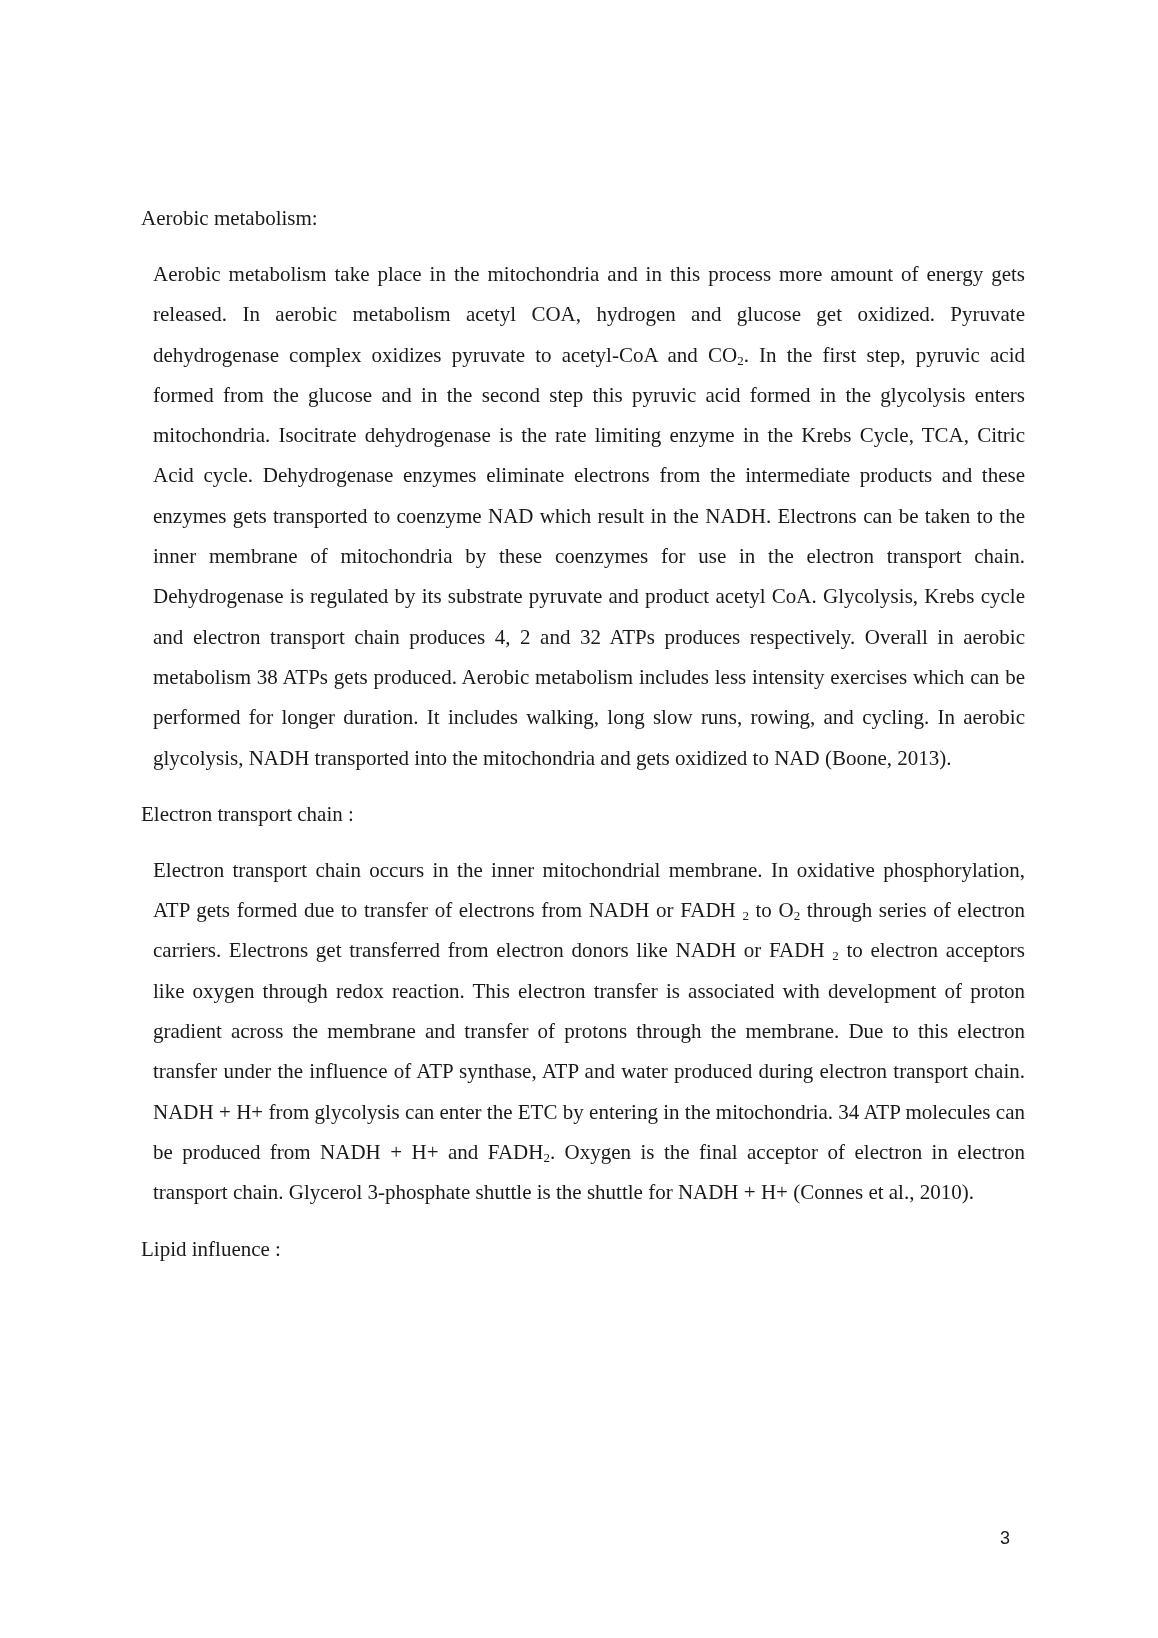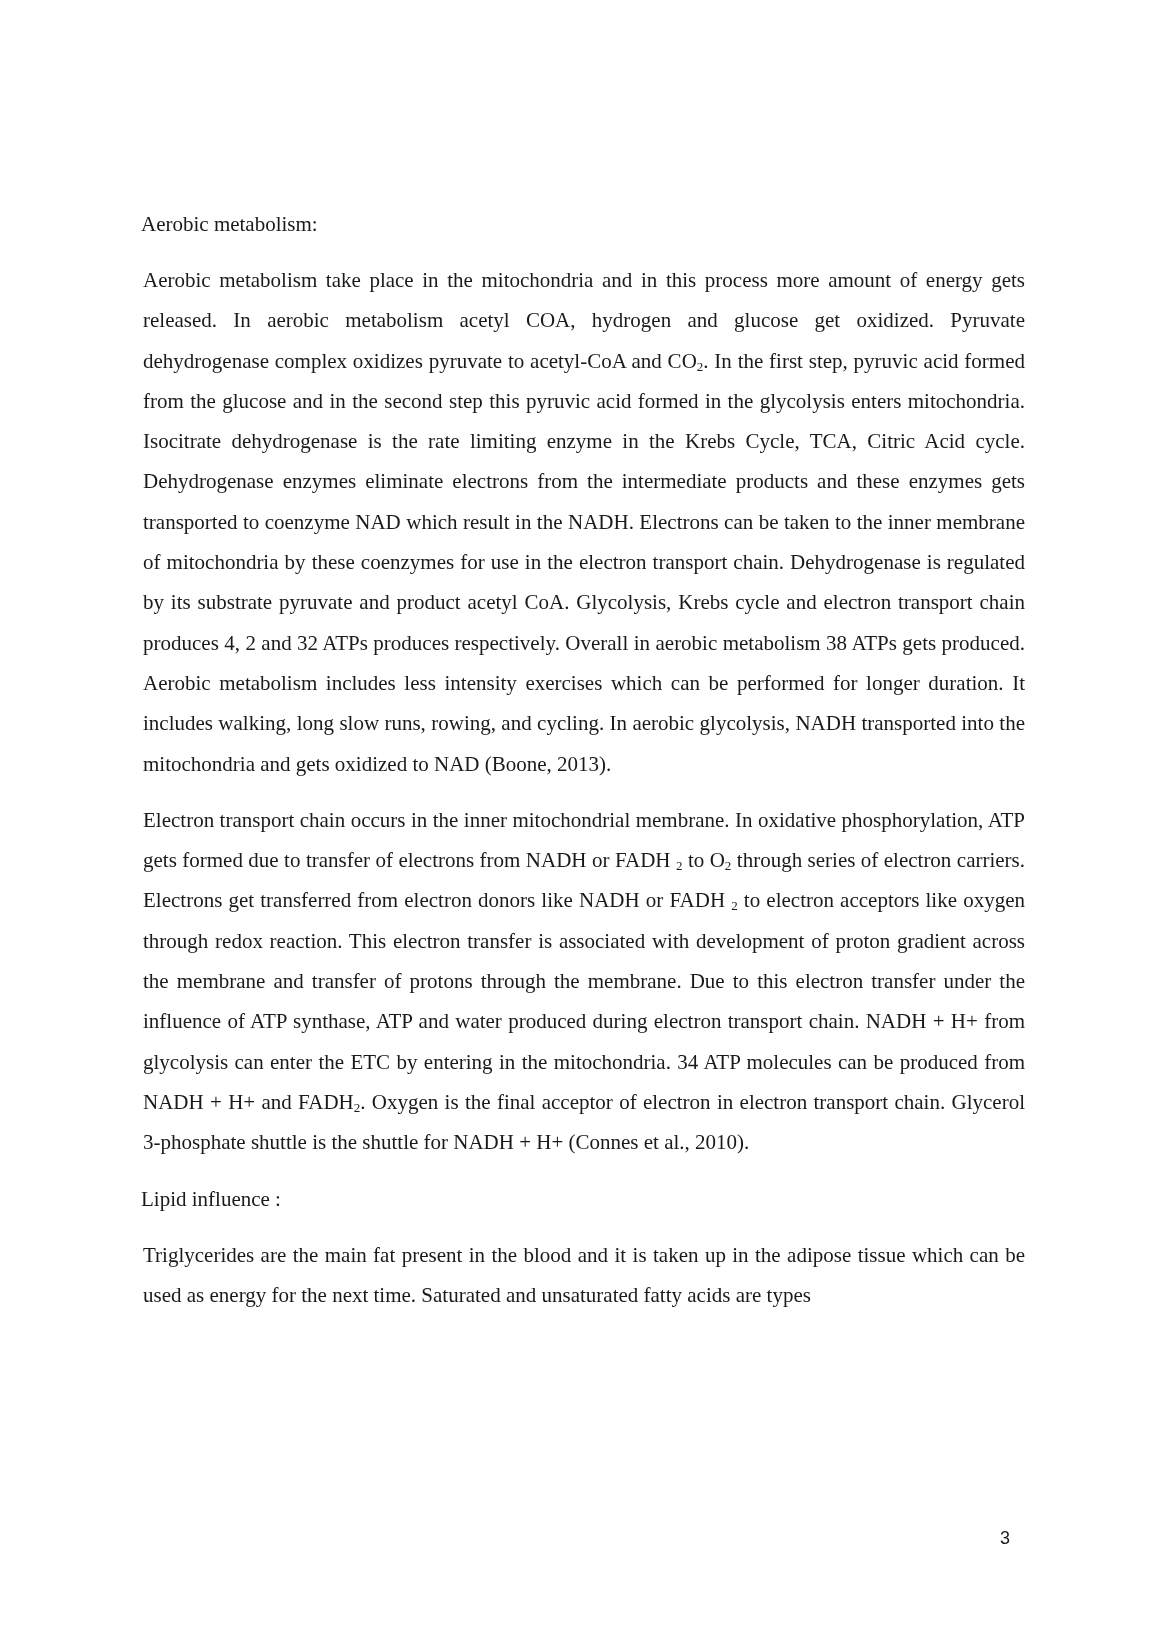--- a/index.html
+++ b/index.html
@@ -24,27 +24,27 @@
     }
     .content {
       position: absolute;
       left: 141px;
       top: 190px;
       width: 884px;
     }
     .heading {
       font-size: 21px;
       line-height: 40px;
-      margin: 14px 0 16px 0;
+      margin: 8px 0 16px 0;
       text-align: left;
     }
     .para {
       font-size: 21px;
       line-height: 40.3px;
-      margin: 0 0 16px 2px;
+      margin: 0 0 16px 12px;
       text-align: justify;
       text-align-last: left;
     }
     sub {
       font-size: 13px;
       line-height: 0;
       vertical-align: -3px;
     }
     .page-number {
       position: absolute;
@@ -59,25 +59,23 @@
 <body>
 
 <div class="page">
   <div class="content">
 
     <p class="heading">Aerobic metabolism:</p>
     <p class="para">
       <span>Aerobic metabolism take place in the mitochondria and in this process more amount of energy gets released. In aerobic metabolism acetyl COA, hydrogen and glucose get oxidized. Pyruvate dehydrogenase complex oxidizes pyruvate to acetyl-CoA and CO</span><sub>2</sub><span>. In the first step, pyruvic acid formed from the glucose and in the second step this pyruvic acid formed in the glycolysis enters mitochondria. Isocitrate dehydrogenase is the rate limiting enzyme in the Krebs Cycle, TCA, Citric Acid cycle. Dehydrogenase enzymes eliminate electrons from the intermediate products and these enzymes gets transported to coenzyme NAD which result in the NADH. Electrons can be taken to the inner membrane of mitochondria by these coenzymes for use in the electron transport chain. Dehydrogenase is regulated by its substrate pyruvate and product acetyl CoA. Glycolysis, Krebs cycle and electron transport chain produces 4, 2 and 32 ATPs produces respectively. Overall in aerobic metabolism 38 ATPs gets produced. Aerobic metabolism includes less intensity exercises which can be performed for longer duration. It includes walking, long slow runs, rowing, and cycling. In aerobic glycolysis, NADH transported into the mitochondria and gets oxidized to NAD (Boone, 2013).</span>
     </p>
 
+    <p class="heading">Electron transport chain :</p>
     <p class="para">
       <span>Electron transport chain occurs in the inner mitochondrial membrane. In oxidative phosphorylation, ATP gets formed due to transfer of electrons from NADH or FADH </span><sub>2</sub><span> to O</span><sub>2</sub><span> through series of electron carriers. Electrons get transferred from electron donors like NADH or FADH </span><sub>2</sub><span> to electron acceptors like oxygen through redox reaction. This electron transfer is associated with development of proton gradient across the membrane and transfer of protons through the membrane. Due to this electron transfer under the influence of ATP synthase, ATP and water produced during electron transport chain. NADH + H+ from glycolysis can enter the ETC by entering in the mitochondria. 34 ATP molecules can be produced from NADH + H+ and FADH</span><sub>2</sub><span>. Oxygen is the final acceptor of electron in electron transport chain. Glycerol 3-phosphate shuttle is the shuttle for NADH + H+ (Connes et al., 2010).</span>
     </p>
 
     <p class="heading">Lipid influence :</p>
-    <p class="para">
-      <span>Triglycerides are the main fat present in the blood and it is taken up in the adipose tissue which can be used as energy for the next time. Saturated and unsaturated fatty acids are types</span>
-    </p>
 
   </div>
 
   <div class="page-number">3</div>
 </div>
 
 </body></html>

